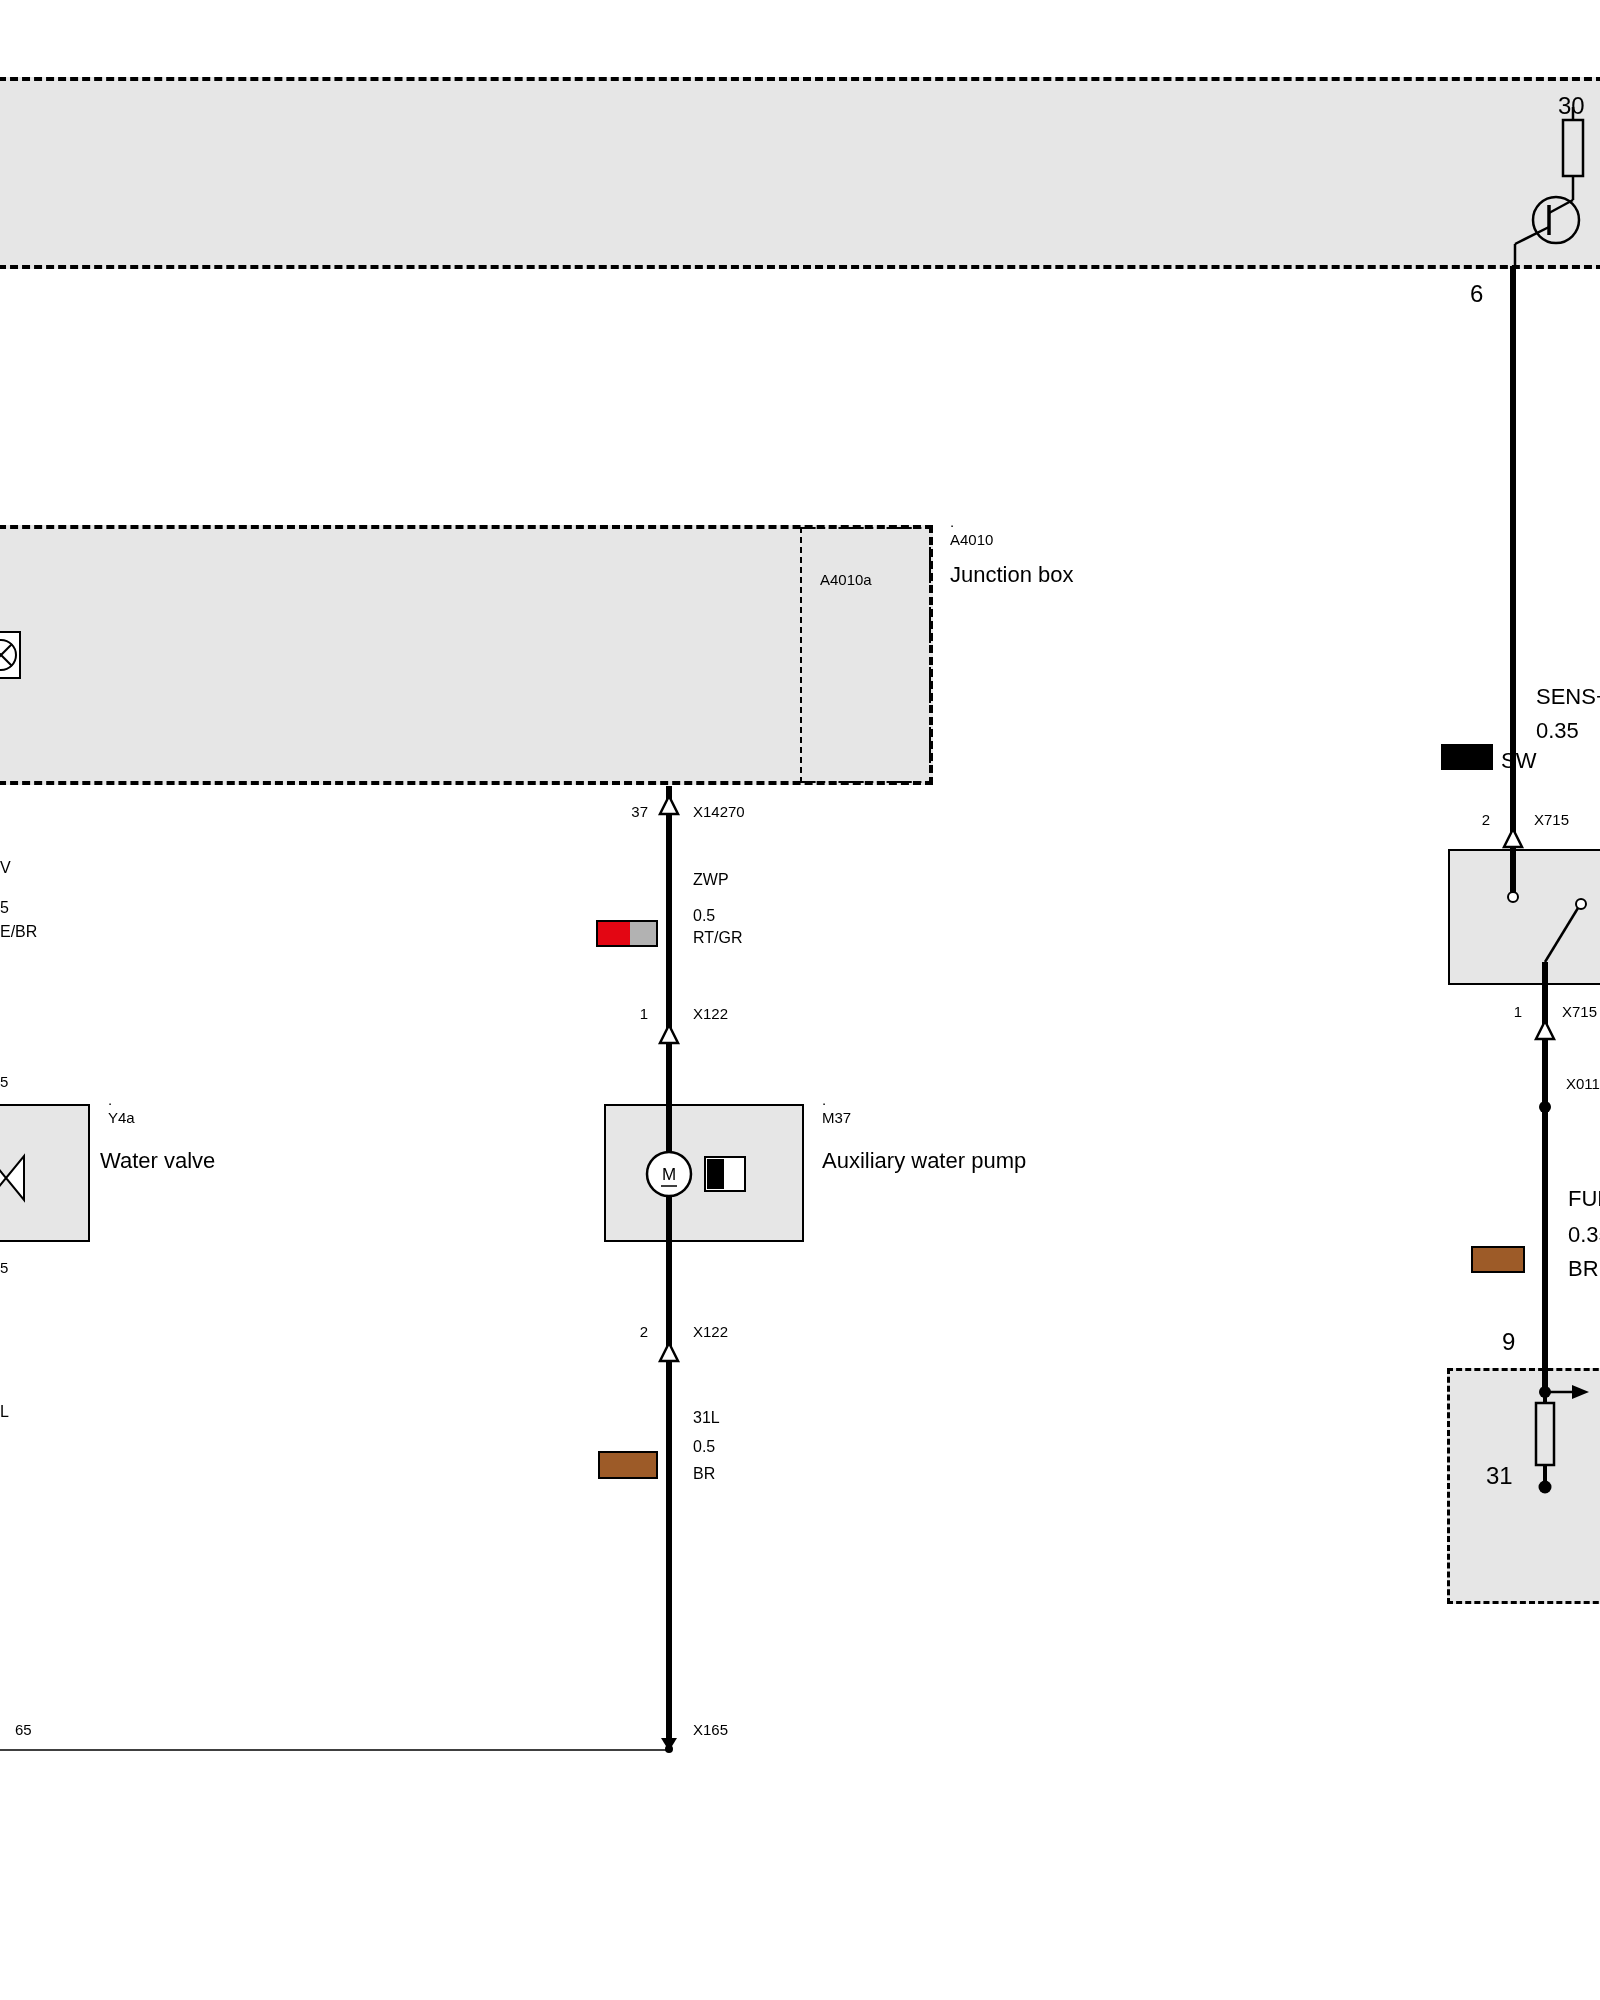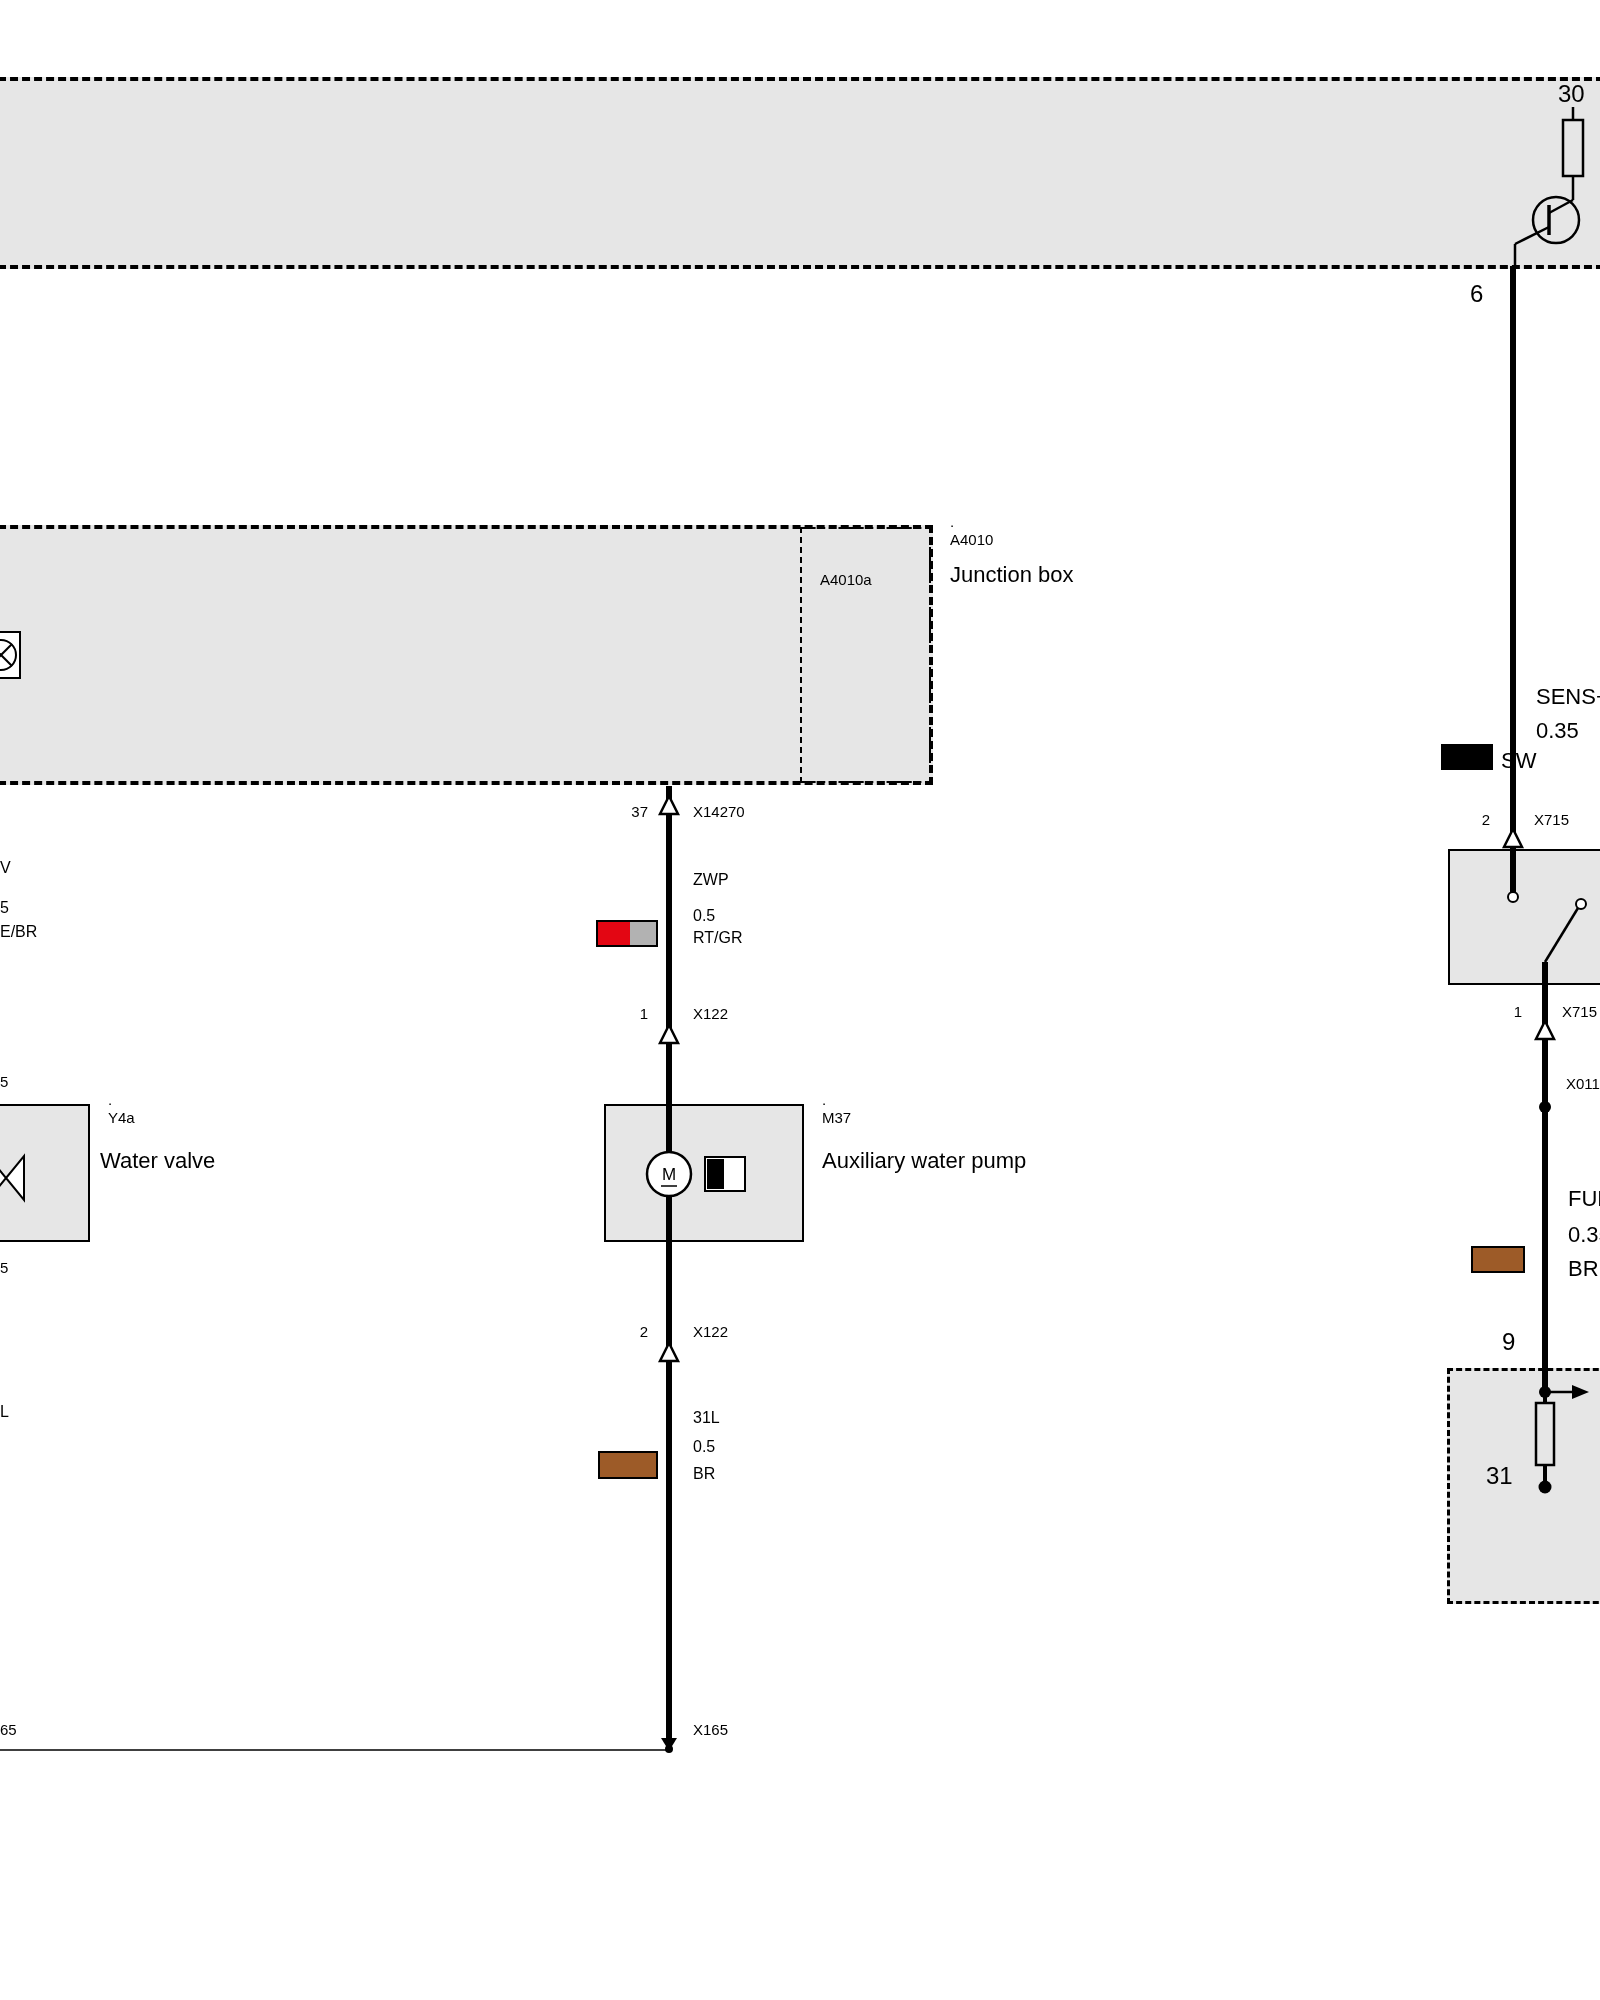--- a/index.html
+++ b/index.html
@@ -109,21 +109,21 @@
       <circle cx="1545" cy="1487" r="6.5" fill="#000"></circle>
     </g>
 
     <g>
       <line x1="0" y1="1750" x2="669" y2="1750" stroke="#000" stroke-width="1.5"></line>
       <polygon points="661,1738 677,1738 669,1751" fill="#000"></polygon>
       <circle cx="669" cy="1749" r="4" fill="#000"></circle>
     </g>
   </svg>
 
-  <div class="abs t24" style="left:1558px;top:82px;">30</div>
+  <div class="abs t24" style="left:1558px;top:94px;">30</div>
   <div class="abs t24" style="left:1470px;top:282px;">6</div>
 
   <div class="abs t15" style="left:950px;top:514px;">.</div>
   <div class="abs t15" style="left:950px;top:532px;">A4010</div>
   <div class="abs t22" style="left:950px;top:564px;">Junction box</div>
   <div class="abs t15" style="left:820px;top:572px;">A4010a</div>
 
   <div class="abs t15 ra" style="left:598px;top:804px;width:50px;">37</div>
   <div class="abs t15" style="left:693px;top:804px;">X14270</div>
 
@@ -150,21 +150,21 @@
   <div class="abs t16" style="left:693px;top:1466px;">BR</div>
 
   <div class="abs t15" style="left:693px;top:1722px;">X165</div>
 
   <div class="abs t16" style="left:0px;top:860px;">V</div>
   <div class="abs t16" style="left:0px;top:900px;">5</div>
   <div class="abs t16" style="left:0px;top:924px;">E/BR</div>
   <div class="abs t15" style="left:0px;top:1074px;">5</div>
   <div class="abs t15" style="left:0px;top:1260px;">5</div>
   <div class="abs t16" style="left:0px;top:1404px;">L</div>
-  <div class="abs t15" style="left:0px;top:1722px;">65</div>
+  <div class="abs t15" style="left:0px;top:1722px;padding-left:15px;">65</div>
 
   <div class="abs t22" style="left:1536px;top:686px;">SENS+</div>
   <div class="abs t22" style="left:1536px;top:720px;">0.35</div>
   <div class="abs t22" style="left:1501px;top:750px;">SW</div>
 
   <div class="abs t15 ra" style="left:1428px;top:812px;width:62px;">2</div>
   <div class="abs t15" style="left:1534px;top:812px;">X715</div>
 
   <div class="abs t15 ra" style="left:1460px;top:1004px;width:62px;">1</div>
   <div class="abs t15" style="left:1562px;top:1004px;">X715</div>

